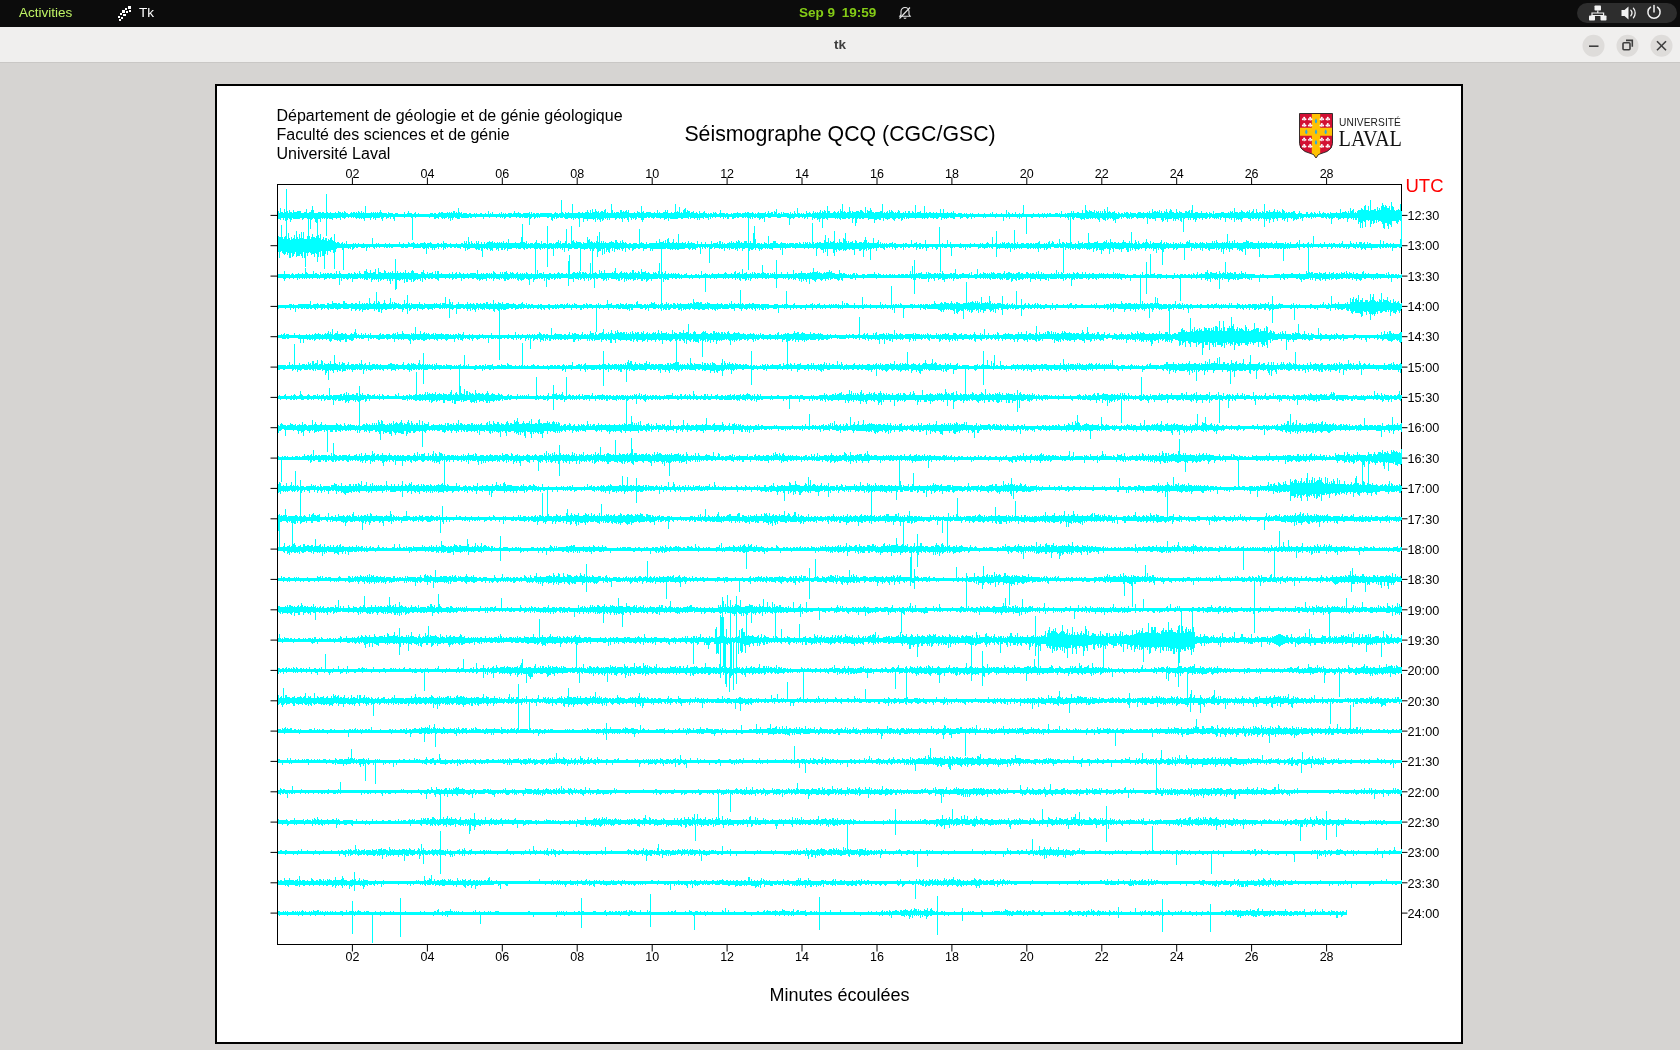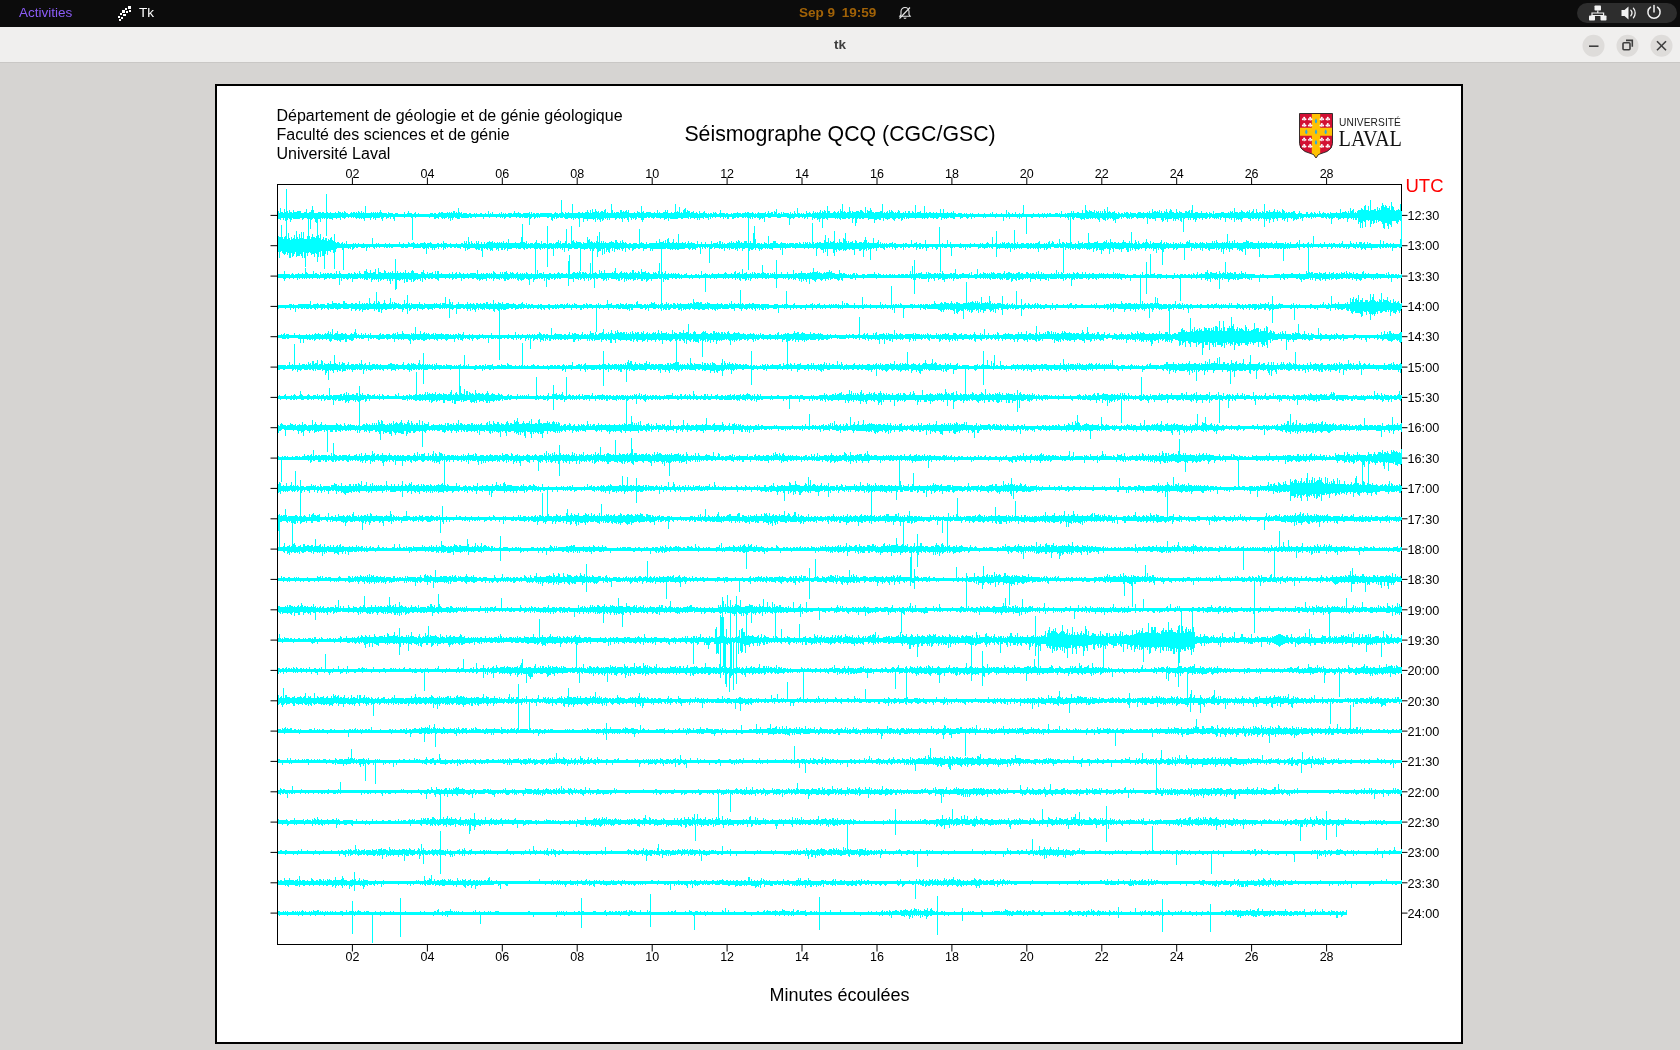--- a/index.html
+++ b/index.html
@@ -1,37 +1,37 @@
 <!DOCTYPE html>
 <html><head><meta charset="utf-8"><style>
 html,body{margin:0;padding:0;width:1680px;height:1050px;overflow:hidden;background:#d6d4d2;font-family:"Liberation Sans",sans-serif}
 #topbar{position:absolute;left:0;top:0;width:1680px;height:27px;background:#0c0c0c}
 #titlebar{position:absolute;left:0;top:27px;width:1680px;height:35px;background:#f0efee;border-bottom:1px solid #c9c7c5}
 #canvas{position:absolute;left:215px;top:84px;width:1244px;height:956px;background:#fff;border:2px solid #000}
 </style></head>
 <body>
 
 <div id="topbar">
- <div style="position:absolute;left:19px;top:0;height:24px;line-height:26px;color:#8b5cf6;font-size:13.5px">Activities</div>
+ <div style="position:absolute;left:19px;top:0;height:24px;line-height:26px;color:#bef264;font-size:13.5px">Activities</div>
  <svg width="17" height="17" style="position:absolute;left:116px;top:5px" viewBox="0 0 17 17">
   <g fill="#fff">
         <rect x="12" y="1" width="3" height="3"></rect>
         <rect x="9" y="3" width="2" height="2"></rect>
         <rect x="13" y="5" width="2" height="2"></rect>
         <rect x="6" y="5" width="3" height="3"></rect>
         <rect x="10" y="6" width="2" height="2"></rect>
         <rect x="4" y="8" width="2" height="2"></rect>
         <rect x="7" y="9" width="3" height="2"></rect>
         <rect x="2" y="11" width="2" height="2"></rect>
         <rect x="5" y="12" width="2" height="2"></rect>
         <rect x="3" y="14" width="2" height="2"></rect>
       </g>
     </svg>
  <div style="position:absolute;left:139px;top:0;height:26px;line-height:26px;color:#fff;font-size:13.5px">Tk</div>
- <div style="position:absolute;left:799px;top:0;height:26px;line-height:26px;color:#a16207;font-size:13.5px;font-weight:bold">Sep 9 19:59</div>
+ <div style="position:absolute;left:799px;top:0;height:26px;line-height:26px;color:#84cc16;font-size:13.5px;font-weight:bold">Sep 9 19:59</div>
  <svg width="16" height="16" style="position:absolute;left:897px;top:5px" viewBox="0 0 16 16">
   <g stroke="#e8e8e8" fill="none" stroke-width="1.1">
    <path d="M8 2.5 a4 4 0 0 1 4 4 v3 l1.2 1.7 h-10.4 l1.2 -1.7 v-3 a4 4 0 0 1 4 -4z"></path>
    <path d="M6.8 12.6 a1.3 1.3 0 0 0 2.4 0"></path>
    <line x1="2.5" y1="13.5" x2="13" y2="2.5"></line>
   </g>
     </svg>
  <svg width="100" height="26" style="position:absolute;left:1577px;top:0" viewBox="0 0 100 26">
   <rect x="0" y="3" width="100" height="20" rx="10" fill="#2d2d2d"></rect>
   <g fill="#f2f2f2">

